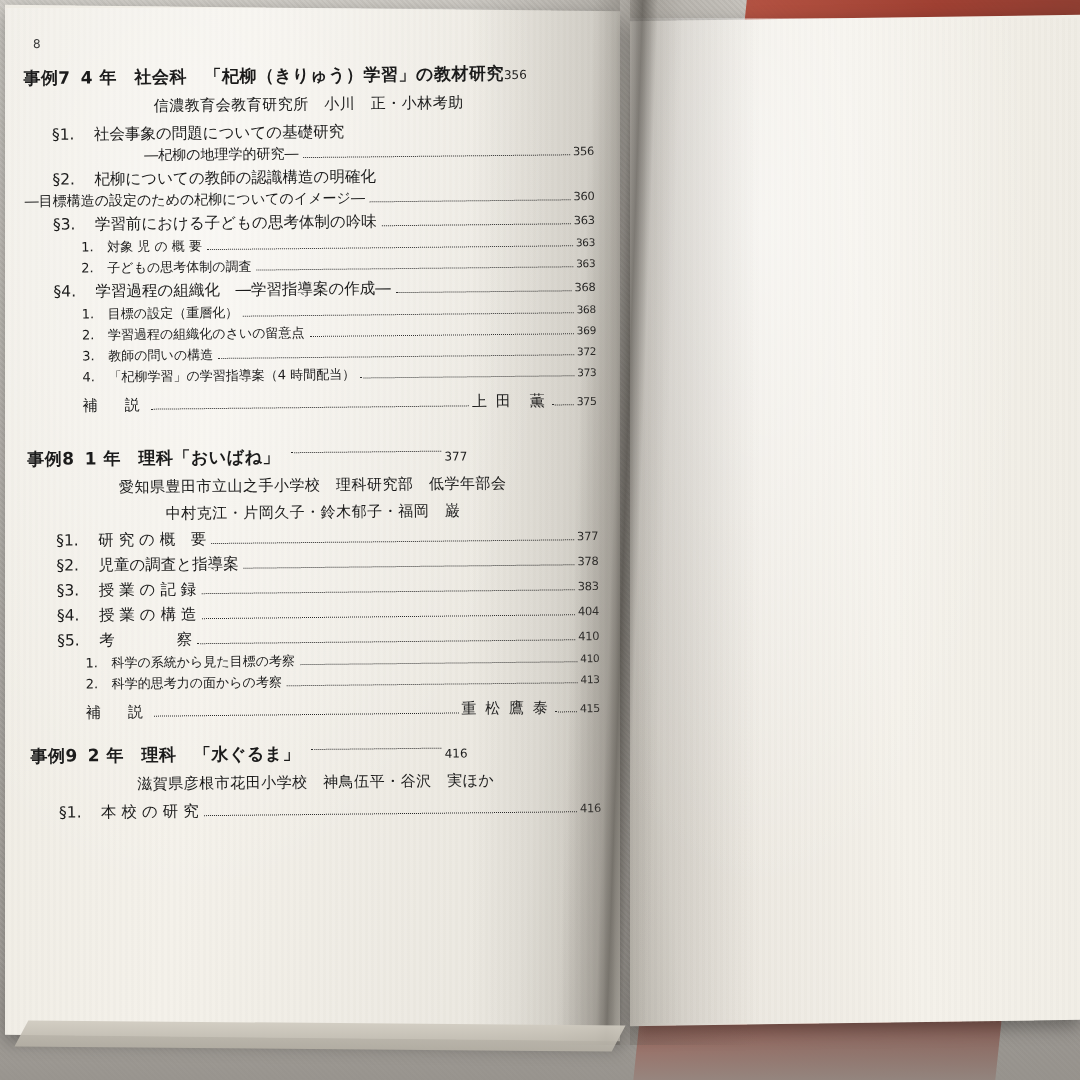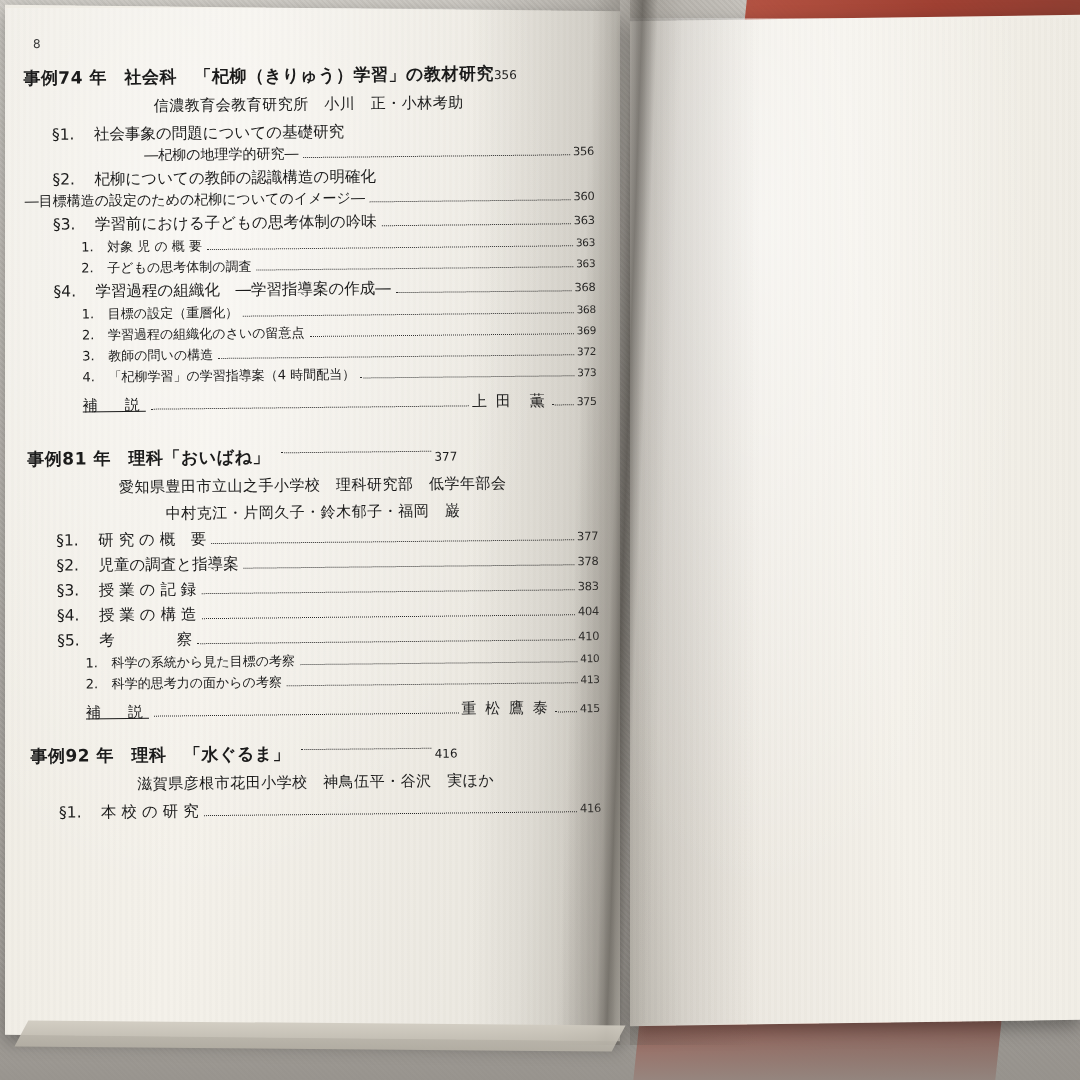--- a/index.html
+++ b/index.html
@@ -111,21 +111,21 @@
     margin-bottom: 16px;
   }
 
   .case-title {
     font-size: 17px;
     font-weight: bold;
     letter-spacing: 0.5px;
     white-space: nowrap;
     margin-top: 10px;
   }
-  .case-title .lbl { }
+  .case-title .lbl { margin-right: 10px; }
   .case-title .pg {
     font-weight: normal;
     font-size: 12px;
     letter-spacing: 0;
   }
   .byline {
     font-size: 15px;
     text-align: center;
     margin: 8px 0 8px 0;
     letter-spacing: 0.5px;
@@ -187,21 +187,21 @@
     padding-left: 120px;
   }
   .hosetsu {
     display: flex;
     align-items: baseline;
     font-size: 15px;
     margin: 10px 0 4px 0;
     padding-left: 56px;
     white-space: nowrap;
   }
-  .hosetsu .lbl { letter-spacing: 6px; flex: 0 0 auto; text-decoration: underline; }
+  .hosetsu .lbl { letter-spacing: 6px; flex: 0 0 auto; }
   .hosetsu .name { flex: 0 0 auto; letter-spacing: 2px; }
   .hosetsu .dots { margin-bottom: 5px; }
   .hosetsu .pg { font-size: 11px; }
 
   .gap { height: 18px; }
   .gap-sm { height: 8px; }
 
   
   .clip-right {
     position: absolute;

